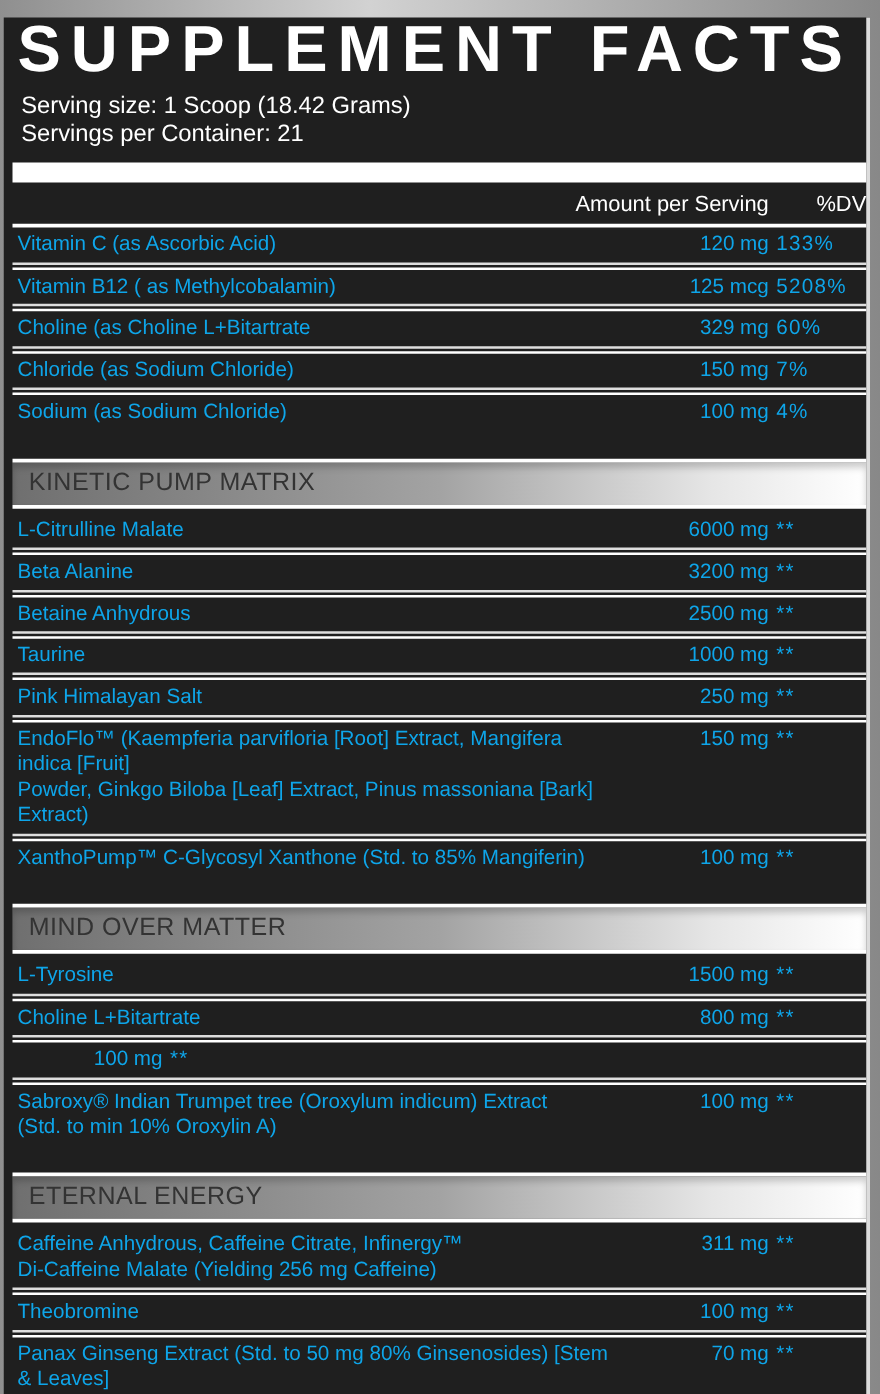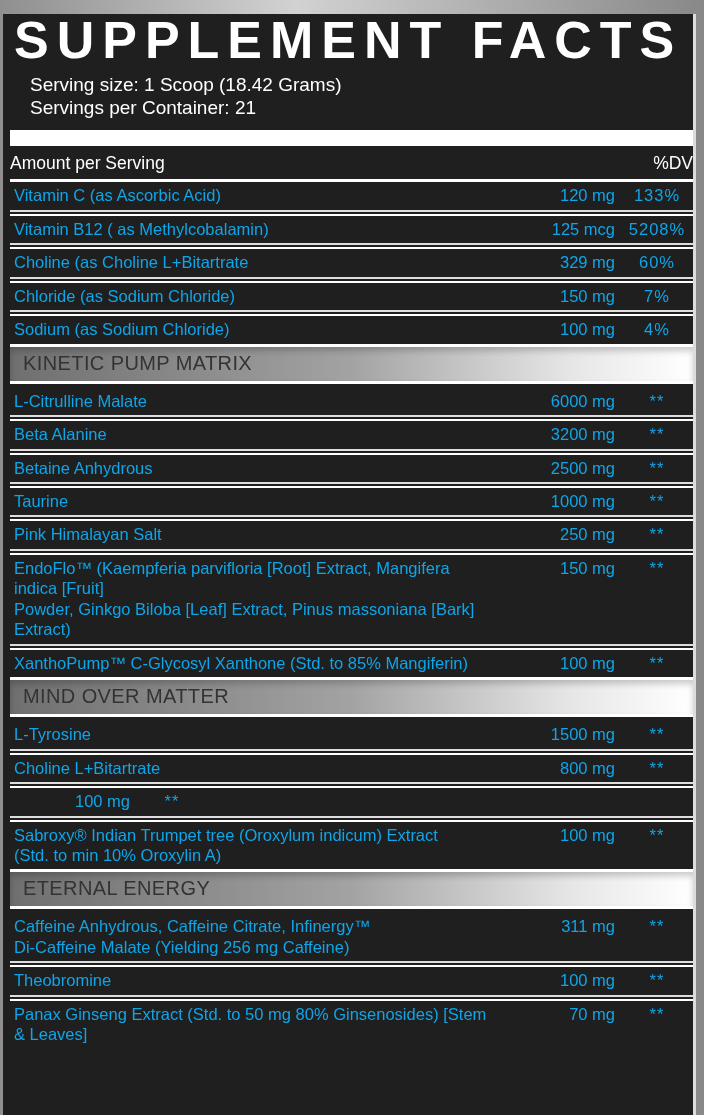--- a/index.html
+++ b/index.html
@@ -14,42 +14,42 @@
     background:#1f1f1f; min-height:1102px; box-sizing:border-box;
     border-right:3px solid #dcdcdc;
     padding-bottom:14px;
   }
   .content { margin-left:7px; }
 
   .title {
     color:#ffffff; font-weight:bold; font-size:52px; line-height:1;
     letter-spacing:8px; white-space:nowrap; margin:10px 0 7px 4px;
   }
-  .serving-line { color:#ffffff; font-size:19px; line-height:1.22; margin-left:20px; }
+  .serving-line { color:#ffffff; font-size:19px; line-height:1.22; margin-left:7px; }
 
   .bar { height:16px; background:#ffffff; margin-top:11px; }
 
   .hdr-row { display:flex; align-items:center; color:#ffffff; font-size:17.5px; padding:7px 0 5px; }
-  .hdr-amt { flex:1; text-align:left; padding-right:6px; }
+  .hdr-amt { flex:1; text-align:right; padding-right:6px; }
   .dv-col  { width:72px; text-align:right; }
   .headline { height:3px; background:#ffffff; }
 
   .row { display:flex; align-items:flex-start; color:#0ea5e9; font-size:16.5px; line-height:1.24; padding:3px 0 4px; }
   .row .name { flex:1; white-space:pre-line; padding-left:4px; }
   .row .amt  { width:120px; text-align:right; padding-right:6px; }
-  .row .dv   { width:72px; text-align:center; letter-spacing:1px; }
+  .row .dv   { width:72px; letter-spacing:1px; }
 
   .sep { height:2px; border-top:2px solid #dedede; border-bottom:2px solid #ffffff; }
 
   .band {
     border-top:3px solid #ffffff; border-bottom:3px solid #ffffff;
     background:linear-gradient(90deg,#6f6f6f,#a3a3a3 50%,#e6e6e6 82%,#ffffff);
     box-shadow:inset 0 4px 6px rgba(0,0,0,0.20);
     color:#333333; font-size:20px; letter-spacing:0.4px;
-    padding:5px 0 6px 13px; margin:0 0 4px;
+    padding:5px 0 6px 13px; margin:23px 0 4px;
   }
 </style>
 </head>
 <body>
 
 <div class="frame">
   <div class="label">
     <div class="content">
 
       <div class="title">SUPPLEMENT FACTS</div>

